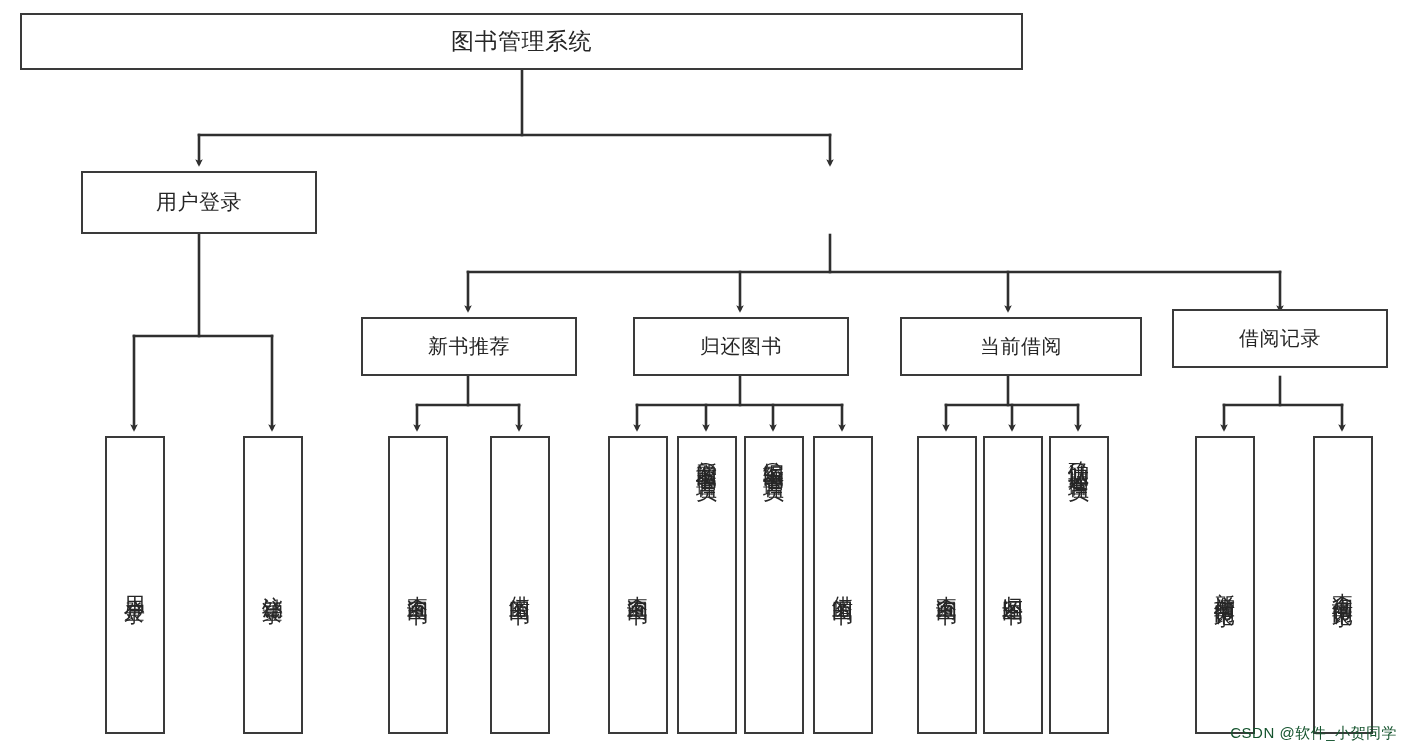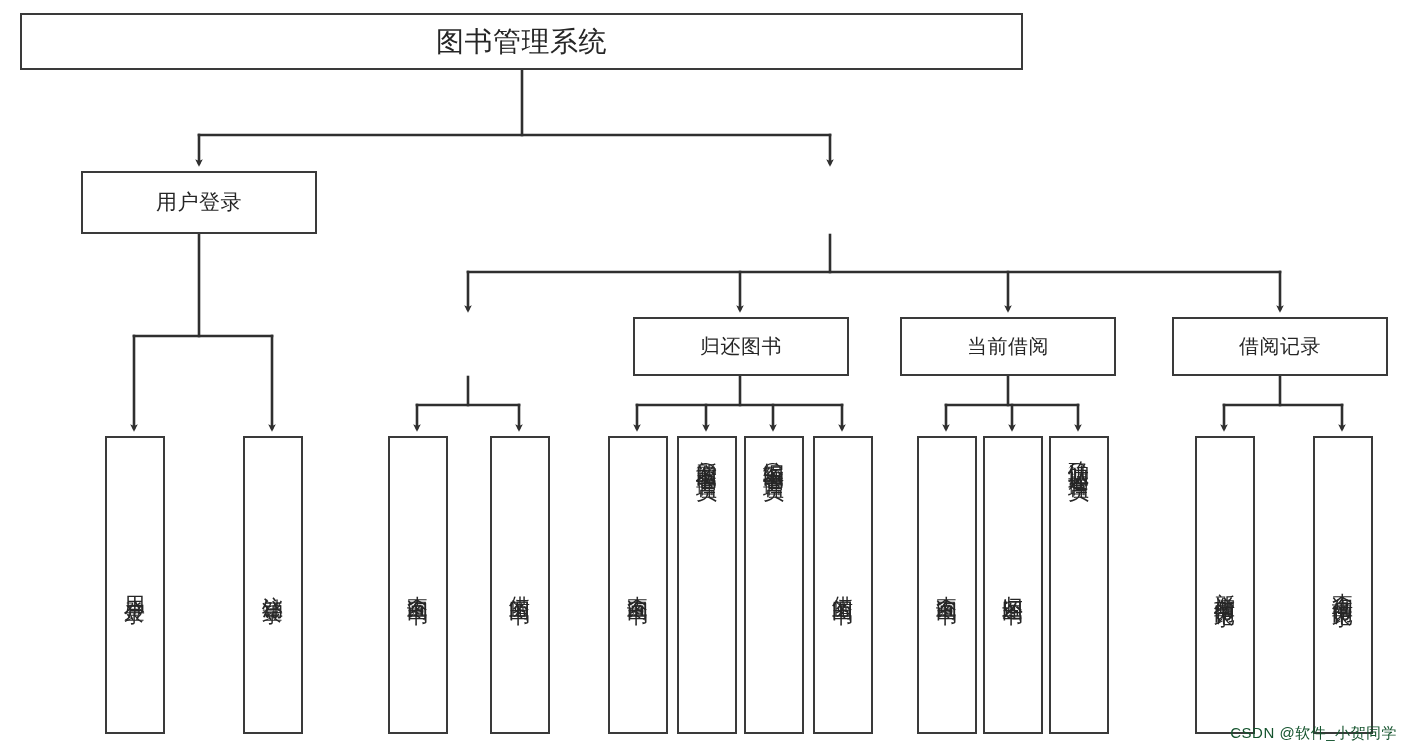--- a/index.html
+++ b/index.html
@@ -37,21 +37,21 @@
     color: #262626;
     z-index: 2;
   }
   .node-label {
     display: block;
     line-height: 1.18;
     letter-spacing: 0.5px;
     white-space: nowrap;
   }
   .node-root .node-label {
-    font-size: 28px;
+    font-size: 23px;
   }
   .node-level1 .node-label {
     font-size: 21px;
   }
   .node-level2 .node-label {
     font-size: 20px;
   }
   .node-leaf {
     align-items: flex-start;
     justify-content: center;
@@ -139,27 +139,30 @@
   </svg>
 
   <div class="node node-root" style="left:20px; top:13px; width:1003px; height:57px;">
     <span class="node-label">图书管理系统</span>
   </div>
 
   <div class="node node-level1" style="left:81px; top:171px; width:236px; height:63px;">
     <span class="node-label">用户登录</span>
   </div>
 
+  <div class="node node-level2" style="left:361px; top:317px; width:216px; height:59px;">
+    <span class="node-label">新书推荐</span>
+  </div>
   <div class="node node-level2" style="left:633px; top:317px; width:216px; height:59px;">
     <span class="node-label">归还图书</span>
   </div>
-  <div class="node node-level2" style="left:900px; top:317px; width:216px; height:59px;">
+  <div class="node node-level2" style="left:900px; top:317px; width:242px; height:59px;">
     <span class="node-label">当前借阅</span>
   </div>
-  <div class="node node-level2" style="left:1172px; top:317px; width:216px; height:59px;">
+  <div class="node node-level2" style="left:1172px; top:309px; width:216px; height:59px;">
     <span class="node-label">借阅记录</span>
   </div>
 
   <div class="node node-leaf leaf-centered" style="left:105px; top:436px; width:60px; height:298px;">
     <span class="node-label">用户登录</span>
   </div>
   <div class="node node-leaf leaf-centered" style="left:243px; top:436px; width:60px; height:298px;">
     <span class="node-label">注销登录</span>
   </div>
 

